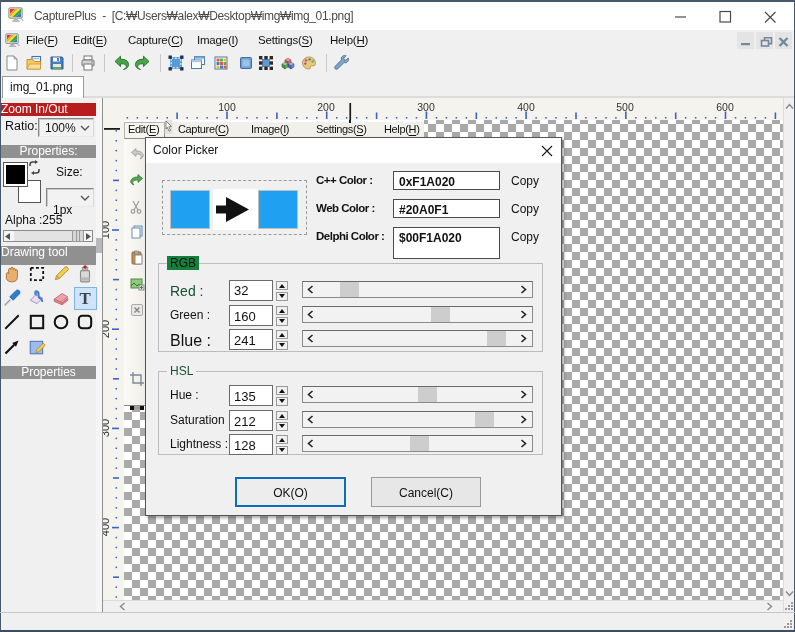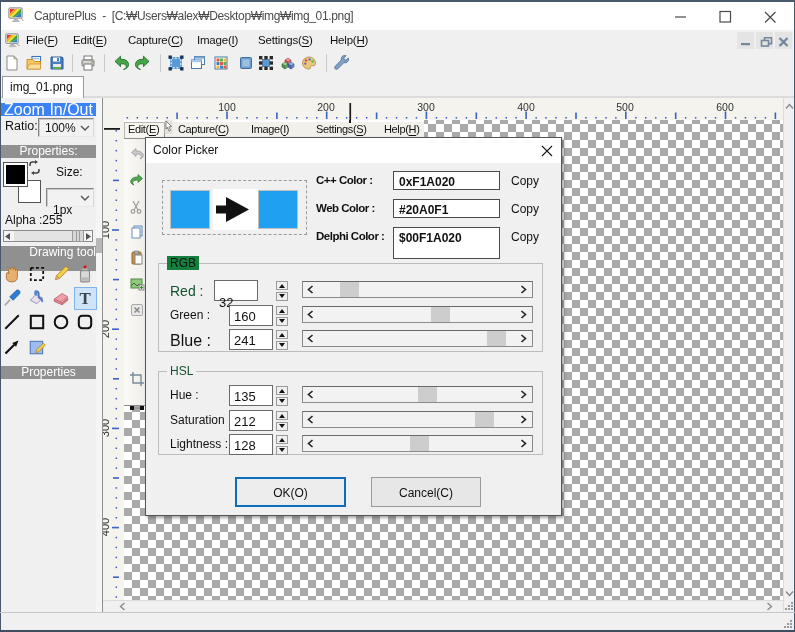--- a/index.html
+++ b/index.html
@@ -259,21 +259,21 @@
 <div class="abs" style="left:511px;top:174px;font-size:12px;color:#111">Copy</div>
 <div class="abs" style="left:316px;top:202px;font-size:11.5px;letter-spacing:-0.5px;font-weight:bold;color:#111">Web Color :</div>
 <div class="abs" style="left:393px;top:199px;width:107px;height:19px;background:#fff;border:1px solid #4a4a4a;font-size:12px;font-weight:bold;color:#111;padding:3px 0 0 5px">#20A0F1</div>
 <div class="abs" style="left:511px;top:202px;font-size:12px;color:#111">Copy</div>
 <div class="abs" style="left:316px;top:230px;font-size:11.5px;letter-spacing:-0.5px;font-weight:bold;color:#111">Delphi Color :</div>
 <div class="abs" style="left:393px;top:227px;width:107px;height:32px;background:#fff;border:1px solid #4a4a4a;font-size:12px;font-weight:bold;color:#111;padding:3px 0 0 5px">$00F1A020</div>
 <div class="abs" style="left:511px;top:230px;font-size:12px;color:#111">Copy</div>
 <div class="abs" style="left:158px;top:263px;width:385px;height:89px;border:1px solid #bcbcbc"></div>
 <div class="abs" style="left:167px;top:256px;background:#15803d;padding:0 3px;font-size:12px;color:#111">RGB</div>
 <div class="abs" style="left:170px;top:283px;font-size:14px;color:#14532d">Red :</div>
-<div class="abs" style="left:214px;top:280px;width:44px;height:21px;background:#fff;border:1px solid #6a6a6a;font-size:13px;color:#111;padding:14px 0 0 4px">32</div>
+<div class="abs" style="left:229px;top:280px;width:44px;height:21px;background:#fff;border:1px solid #6a6a6a;font-size:13px;color:#111;padding:2px 0 0 4px">32</div>
 <div class="abs" style="left:276px;top:281px;width:12px;height:9px;background:#f0f0f0;border:1px solid #9a9a9a"></div>
 <div class="abs" style="left:276px;top:292px;width:12px;height:9px;background:#f0f0f0;border:1px solid #9a9a9a"></div>
 <svg class="abs" style="left:276px;top:281px" width="12" height="20" viewBox="0 0 12 20">
     <path d="M6 3L9 7H3z" fill="#111"></path>
     <path d="M6 17l3-4H3z" fill="#111"></path>
   </svg>
 <div class="abs" style="left:302px;top:281px;width:231px;height:17px;background:#f2f2f2;border:1px solid #8a8a8a;border-top-color:#6a6a6a"></div>
 <svg class="abs" style="left:306px;top:285px" width="9" height="9" viewBox="0 0 9 9">
     <path d="M6.5 1L2.5 4.5 6.5 8" stroke="#222" stroke-width="1.6" fill="none"></path>
   </svg>
@@ -525,21 +525,21 @@
 <svg class="abs" style="left:781px;top:617px" width="12" height="12" viewBox="0 0 12 12">
     <g fill="#9a9a9a">
       <rect x="9" y="3" width="2" height="2"></rect>
       <rect x="6" y="6" width="2" height="2"></rect>
       <rect x="9" y="6" width="2" height="2"></rect>
       <rect x="3" y="9" width="2" height="2"></rect>
       <rect x="6" y="9" width="2" height="2"></rect>
       <rect x="9" y="9" width="2" height="2"></rect>
     </g>
   </svg>
-<div class="abs" style="left:1px;top:103px;width:95px;height:13px;background:#3b82f6;color:#fff;font-size:16px;text-align:center;line-height:13px">Zoom In/Out</div>
+<div class="abs" style="left:1px;top:103px;width:95px;height:13px;background:#b91c1c;color:#fff;font-size:12px;text-align:left;line-height:13px">Zoom In/Out</div>
 <div class="abs" style="left:5px;top:119px;font-size:12.5px;color:#111">Ratio:</div>
 <div class="abs" style="left:38px;top:118px;width:56px;height:19px;background:#f2f2f2;border:1px solid #858585;border-bottom-color:#e8e8e8;border-right-color:#d8d8d8;box-shadow:inset 1px 1px 0 rgba(130,130,130,.35);font-size:12px;color:#111;padding:2px 0 0 6px">100%</div>
 <svg class="abs" style="left:80px;top:124px" width="10" height="8" viewBox="0 0 10 8">
     <path d="M1 2l4 4 4-4" stroke="#555" stroke-width="1.4" fill="none"></path>
   </svg>
 <div class="abs" style="left:1px;top:145px;width:95px;height:13px;background:#909090;color:#fff;font-size:12px;text-align:center;line-height:13px">Properties:</div>
 <div class="abs" style="left:18px;top:180px;width:23px;height:23px;background:#fff;border:1px solid #555"></div>
 <div class="abs" style="left:4px;top:163px;width:23px;height:23px;background:#000;border:2px solid #fff;outline:1px solid #555"></div>
 <svg class="abs" style="left:27px;top:160px" width="15" height="15" viewBox="0 0 15 15">
     <path d="M3 6V4.5C3 3 4 2 5.5 2H8" stroke="#444" stroke-width="1.5" fill="none"></path>
@@ -555,21 +555,21 @@
 <div class="abs" style="left:5px;top:213px;font-size:12px;color:#111">Alpha :255</div>
 <div class="abs" style="left:3px;top:230px;width:90px;height:12px;background:#f5f5f5;border:1px solid #8a8a8a"></div>
 <div class="abs" style="left:14px;top:231px;width:58px;height:10px;background:#e3e3e3"></div>
 <div class="abs" style="left:72px;top:230px;width:12px;height:12px;background:#d6d6d6;border:1px solid #9a9a9a;background-image:linear-gradient(90deg,transparent 3px,#9a9a9a 3px,#9a9a9a 4px,transparent 4px,transparent 6px,#9a9a9a 6px,#9a9a9a 7px,transparent 7px)"></div>
 <svg class="abs" style="left:5px;top:233px" width="6" height="7" viewBox="0 0 6 7">
     <path d="M5 0L0 3.5 5 7z" fill="#555"></path>
   </svg>
 <svg class="abs" style="left:85px;top:233px" width="6" height="7" viewBox="0 0 6 7">
     <path d="M1 0l5 3.5L1 7z" fill="#555"></path>
   </svg>
-<div class="abs" style="left:1px;top:246px;width:95px;height:25px;background:#909090;color:#fff;font-size:12px;text-align:right;line-height:13px">Drawing tool</div>
+<div class="abs" style="left:1px;top:246px;width:95px;height:19px;background:#909090;color:#fff;font-size:12px;text-align:left;line-height:13px">Drawing tool</div>
 <div class="abs" style="left:1px;top:366px;width:95px;height:13px;background:#909090;color:#fff;font-size:12px;text-align:center;line-height:13px">Properties</div>
 <div class="abs" style="left:74px;top:287px;width:23px;height:23px;background:#cfe4f8;border:1px solid #7fb2e5"></div>
 <svg class="abs" style="left:3px;top:265px" width="18" height="18" viewBox="0 0 16 16">
     <path d="M3 8c0-1 .8-1.5 1.5-1L5 8V4c0-1.4 2-1.4 2 0V3c0-1.4 2-1.4 2 0v1c0-1.4 2-1.4 2 0v1c0-1.3 1.8-1.3 1.8 0V11c0 2.5-2 4-5 4-2.6 0-4.3-1.2-4.8-3z" fill="#e8b070" stroke="#a87030" stroke-width=".8"></path>
   </svg>
 <svg class="abs" style="left:28px;top:265px" width="18" height="18" viewBox="0 0 16 16">
     <rect x="2.5" y="2.5" width="11" height="11" fill="none" stroke="#111" stroke-width="1.6" stroke-dasharray="2.6 2"></rect>
   </svg>
 <svg class="abs" style="left:52px;top:265px" width="18" height="18" viewBox="0 0 16 16">
     <path d="M3 13l1-3.5 8-8c1.5 0 2.5 1 2.5 2.5l-8 8z" fill="#f5cf4a" stroke="#a8862a" stroke-width=".8"></path>

